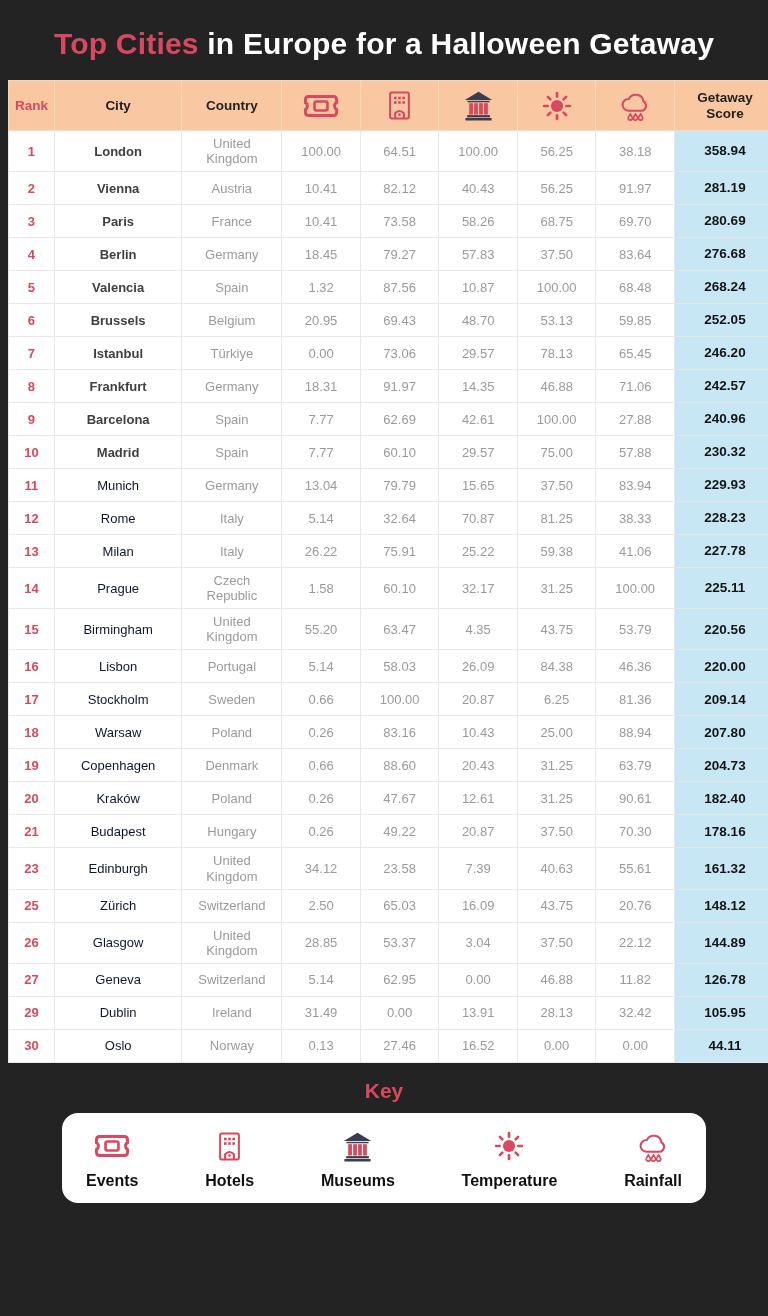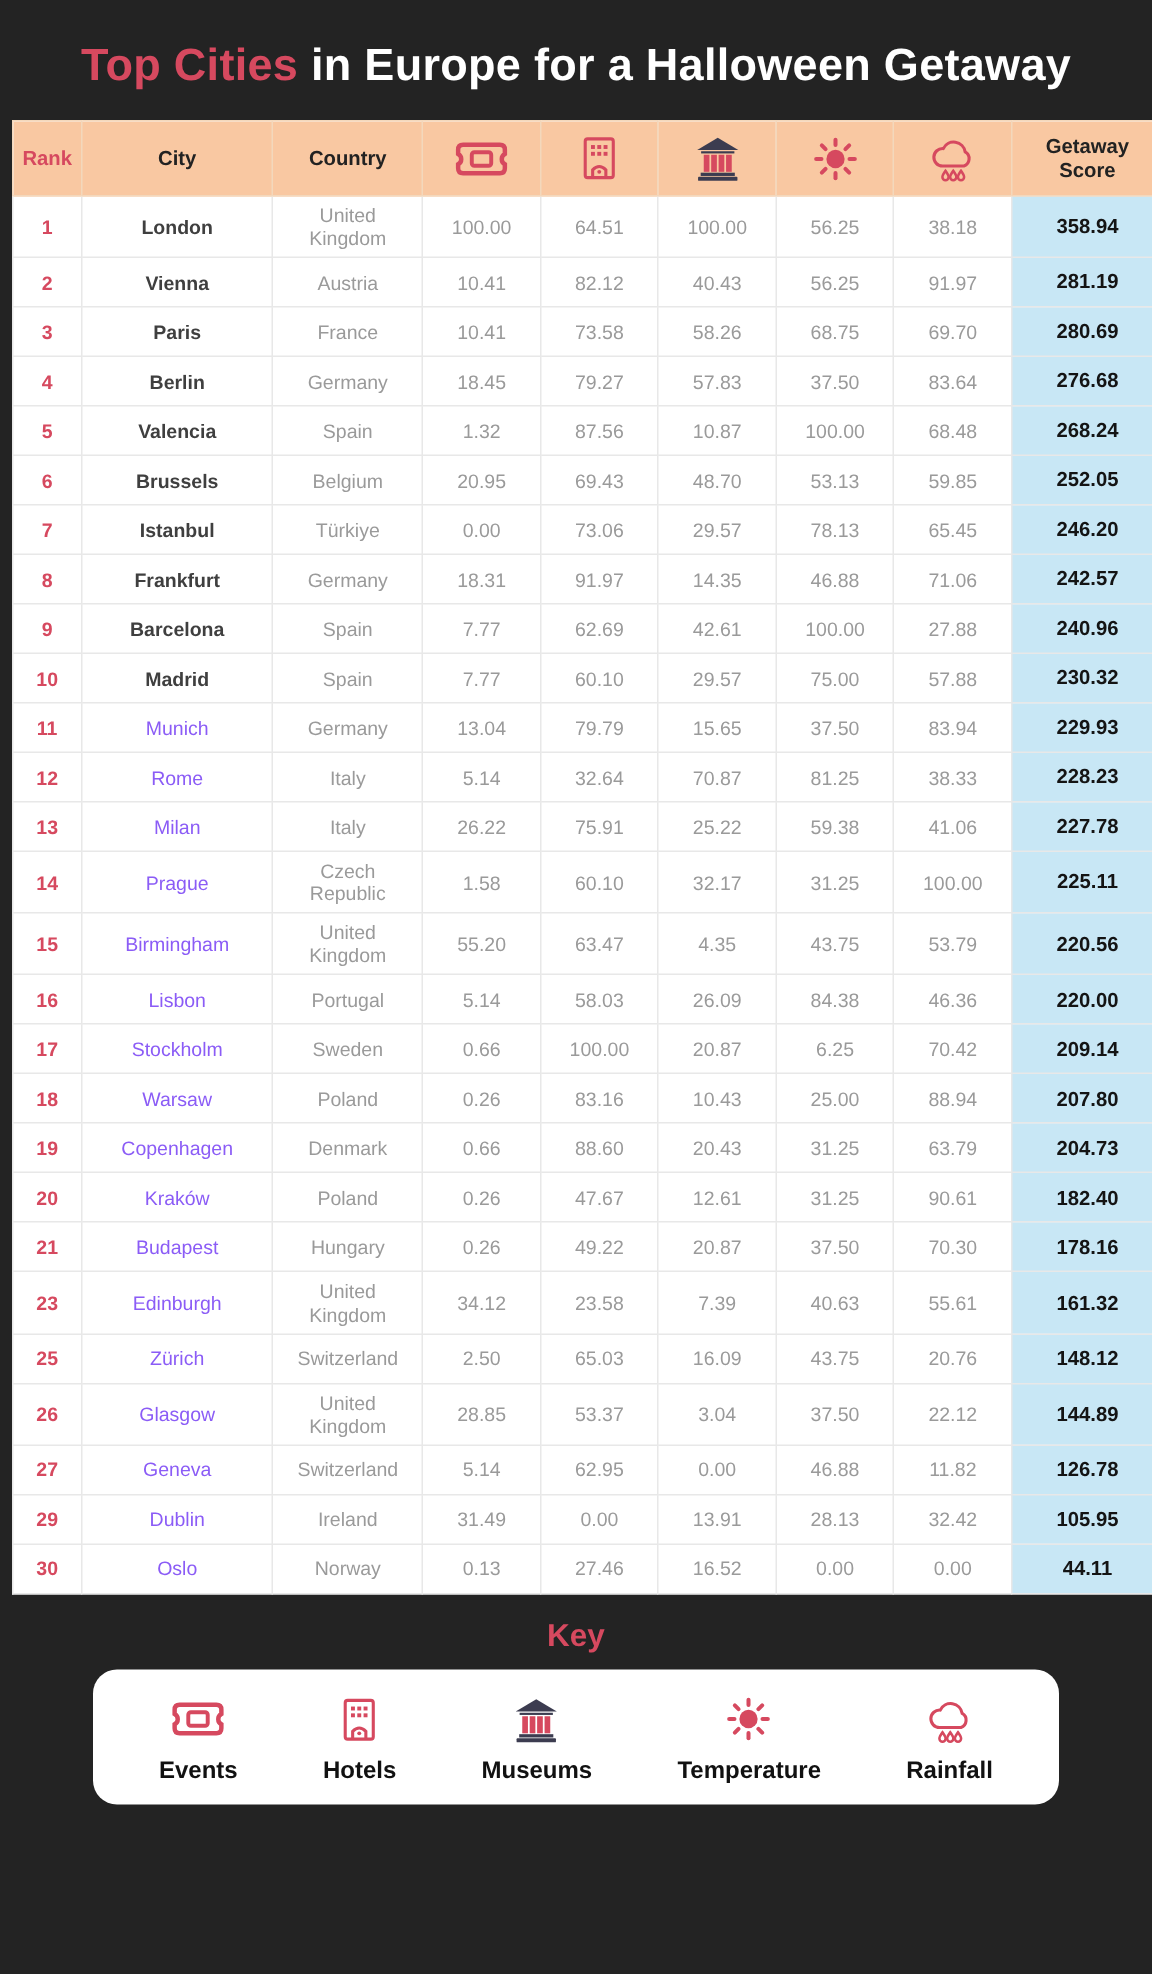--- a/index.html
+++ b/index.html
@@ -35,41 +35,41 @@
   }
   thead th.th-rank{color:var(--accent)}
   tbody tr{height:33px}
   tbody td{
     border:1px solid #e8e8e8;
     text-align:center;vertical-align:middle;
     font-size:13px;color:#9a9a9a;line-height:1.16;
     padding:5px 4px;
   }
   tbody td.rank{color:var(--accent);font-weight:bold}
-  tbody td.city{color:#8b5cf6}
+  tbody td.city{color:#0f172a}
   tbody tr.top10 td.city{font-weight:bold;color:#3f3f3f}
   tbody td.score{
     background:var(--score-bg);
     font-weight:bold;color:#141414;font-size:13.5px;
   }
   .icon{display:inline-block;vertical-align:middle}
   .icon-ticket{width:42px;height:28px}
   .icon-hotel{width:33px;height:33px}
   .icon-museum{width:35px;height:35px}
   .icon-sun{width:34px;height:34px}
   .icon-rain{width:31px;height:39px}
   .key-title{
     margin:16px 5px 10px;text-align:center;
     font-size:21px;font-weight:bold;color:var(--accent);
   }
   .key-box{
     background:#fff;border-radius:16px;
     margin:0 62px;height:90px;
     display:flex;align-items:center;justify-content:space-between;
-    padding:8px 44px;
+    padding:8px 24px;
   }
   .key-item{display:flex;flex-direction:column;align-items:center;gap:5px}
   .key-icon-wrap{height:42px;display:flex;align-items:center;justify-content:center}
   .key-label{font-size:16px;font-weight:bold;color:#111}
   .svg-defs{position:absolute;width:0;height:0;overflow:hidden}
 </style>
 </head>
 <body>
 
 <svg class="svg-defs" aria-hidden="true">
@@ -351,21 +351,21 @@
     <td class="score">220.00</td>
   </tr>
         <tr>
     <td class="rank">17</td>
     <td class="city">Stockholm</td>
     <td class="country">Sweden</td>
     <td>0.66</td>
     <td>100.00</td>
     <td>20.87</td>
     <td>6.25</td>
-    <td>70.42</td>
+    <td>81.36</td>
     <td class="score">209.14</td>
   </tr>
         <tr>
     <td class="rank">18</td>
     <td class="city">Warsaw</td>
     <td class="country">Poland</td>
     <td>0.26</td>
     <td>83.16</td>
     <td>10.43</td>
     <td>25.00</td>

